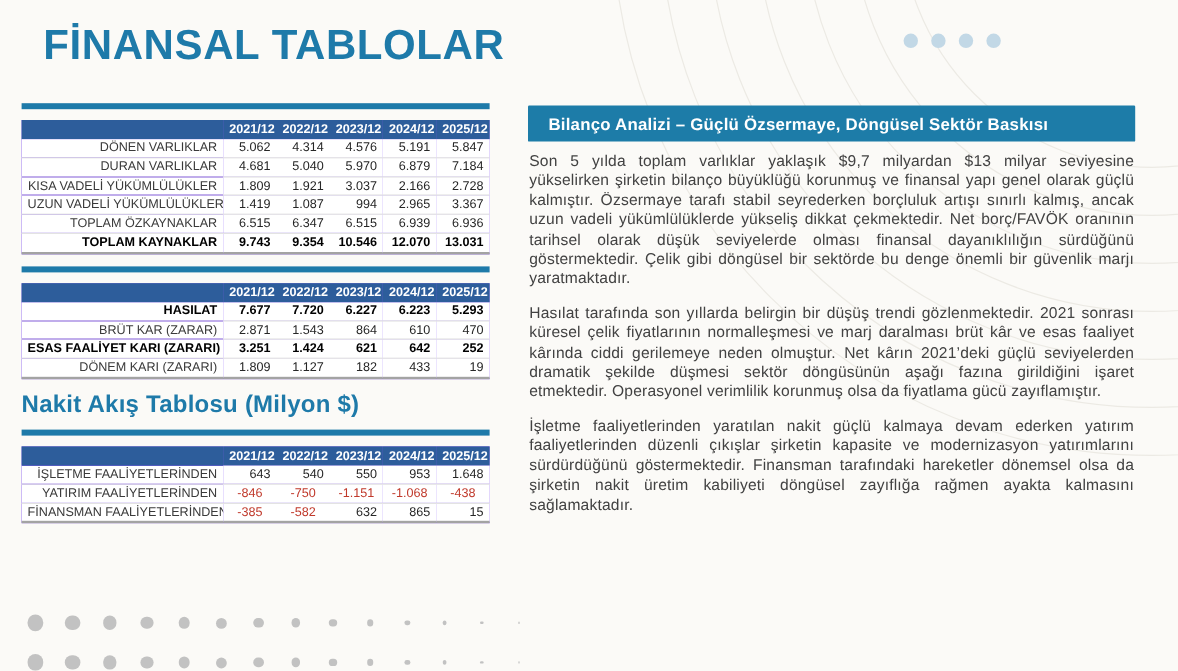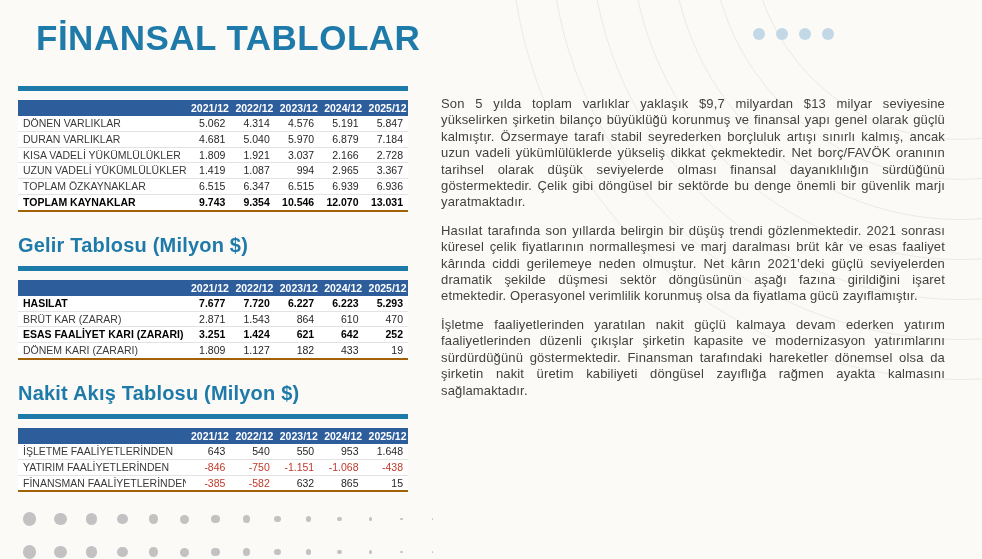--- a/index.html
+++ b/index.html
@@ -35,32 +35,32 @@
 
   .title{
     position:absolute;left:36px;top:18px;margin:0;z-index:2;
     font-size:35px;font-weight:700;letter-spacing:.5px;color:var(--blue);
   }
 
   
   .left-col{position:absolute;left:18px;top:86px;width:390px;z-index:2;}
   .left-col h2{margin:0 0 9px;font-size:20px;font-weight:800;color:var(--blue);letter-spacing:.2px;}
   .rule{height:5px;background:var(--blue);margin:0 0 9px;}
-  table.fin{width:390px;border-collapse:collapse;table-layout:fixed;margin:0 0 22px;
-    font-size:10.5px;color:#262626;background:#8b5cf6;border-bottom:2px solid #a16207;}
+  table.fin{width:390px;border-collapse:collapse;table-layout:fixed;margin:0 0 10px;
+    font-size:10.5px;color:#262626;background:#8b5cf6;border-bottom:2px solid #a3a3a3;}
   table.fin th{
     background:var(--thead-blue);color:#fff;font-weight:bold;
     padding:2px 5px;text-align:right;font-size:10.5px;
   }
   table.fin th.label-col{width:168px;}
   table.fin td{padding:1px 5px;border-bottom:1px solid #e3e3e3;background:#fff;line-height:1.22;}
-  table.fin td.lbl{text-align:left;color:#3a3a3a;white-space:nowrap;overflow:hidden;}
+  table.fin td.lbl{text-align:right;color:#3a3a3a;white-space:nowrap;overflow:hidden;}
   table.fin td.num{text-align:right;}
   table.fin tr.bold td{font-weight:bold;color:#000;}
-  table.fin td.neg{color:var(--neg-red);}
+  table.fin td.neg{color:var(--neg-red);text-align:center;}
 
   
   .right-col{position:absolute;left:440px;top:88px;width:506px;z-index:2;}
   .block .bar{
     background:var(--bar-blue);color:#fff;font-weight:bold;font-size:14px;
     padding:7px 17px;letter-spacing:.2px;border-radius:1px;
   }
   .block p{
     margin:8px 1px 12px;font-size:13px;line-height:16.4px;color:var(--body-text);
     text-align:justify;letter-spacing:.15px;
@@ -150,21 +150,20 @@
               <td class="num">9.743</td>
               <td class="num">9.354</td>
               <td class="num">10.546</td>
               <td class="num">12.070</td>
               <td class="num">13.031</td>
             </tr>
           </tbody>
         </table>
     </section>
     <section>
-      <h2>Gelir Tablosu (Milyon $)</h2>
       <div class="rule"></div>
       <table class="fin">
           <thead>
             <tr>
               <th class="label-col"></th>
               <th>2021/12</th>
               <th>2022/12</th>
               <th>2023/12</th>
               <th>2024/12</th>
               <th>2025/12</th>
@@ -245,20 +244,21 @@
               <td class="num">865</td>
               <td class="num">15</td>
             </tr>
           </tbody>
         </table>
     </section>
   </div>
 
   <div class="right-col">
     <div class="block">
+      <div class="bar">Bilanço Analizi – Güçlü Özsermaye, Döngüsel Sektör Baskısı</div>
       <p>Son 5 yılda toplam varlıklar yaklaşık $9,7 milyardan $13 milyar seviyesine yükselirken şirketin bilanço büyüklüğü korunmuş ve finansal yapı genel olarak güçlü kalmıştır. Özsermaye tarafı stabil seyrederken borçluluk artışı sınırlı kalmış, ancak uzun vadeli yükümlülüklerde yükseliş dikkat çekmektedir. Net borç/FAVÖK oranının tarihsel olarak düşük seviyelerde olması finansal dayanıklılığın sürdüğünü göstermektedir. Çelik gibi döngüsel bir sektörde bu denge önemli bir güvenlik marjı yaratmaktadır.</p>
     </div>
     <div class="block">
       <p>Hasılat tarafında son yıllarda belirgin bir düşüş trendi gözlenmektedir. 2021 sonrası küresel çelik fiyatlarının normalleşmesi ve marj daralması brüt kâr ve esas faaliyet kârında ciddi gerilemeye neden olmuştur. Net kârın 2021’deki güçlü seviyelerden dramatik şekilde düşmesi sektör döngüsünün aşağı fazına girildiğini işaret etmektedir. Operasyonel verimlilik korunmuş olsa da fiyatlama gücü zayıflamıştır.</p>
     </div>
     <div class="block">
       <p>İşletme faaliyetlerinden yaratılan nakit güçlü kalmaya devam ederken yatırım faaliyetlerinden düzenli çıkışlar şirketin kapasite ve modernizasyon yatırımlarını sürdürdüğünü göstermektedir. Finansman tarafındaki hareketler dönemsel olsa da şirketin nakit üretim kabiliyeti döngüsel zayıflığa rağmen ayakta kalmasını sağlamaktadır.</p>
     </div>
   </div>
 

